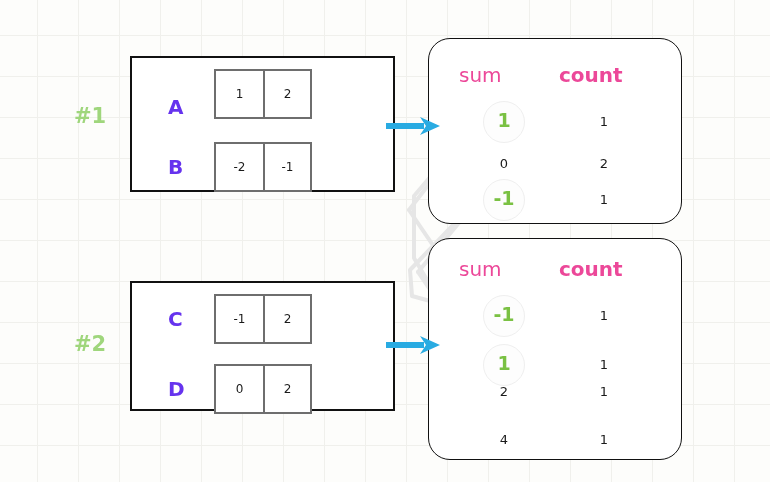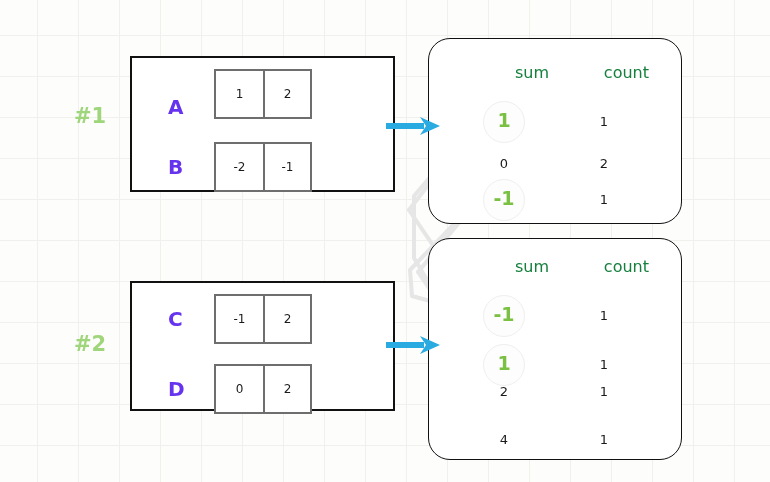--- a/index.html
+++ b/index.html
@@ -92,28 +92,28 @@
     border: 1.6px solid #111;
     border-radius: 22px;
     background: #ffffff;
     box-sizing: border-box;
   }
   #agg-1 { left: 428px; top: 38px; width: 254px; height: 186px; }
   #agg-2 { left: 428px; top: 238px; width: 254px; height: 222px; }
 
   .agg-head {
     position: absolute;
-    font-size: 16px;
-    color: #15803d;
-    font-family: "DejaVu Sans", sans-serif;
-    text-align: right;
+    font-size: 20px;
+    color: #ec4899;
+    font-family: "DejaVu Sans", sans-serif;
+    text-align: left;
     width: 90px;
   }
   .head-sum   { left: 30px; }
-  .head-count { left: 130px; }
+  .head-count { left: 130px; font-weight: bold; }
 
   .agg-cell {
     position: absolute;
     width: 90px;
     text-align: center;
     font-size: 13px;
     color: #1a1a1a;
     font-family: "DejaVu Sans", sans-serif;
   }
   .col-sum   { left: 30px; }

